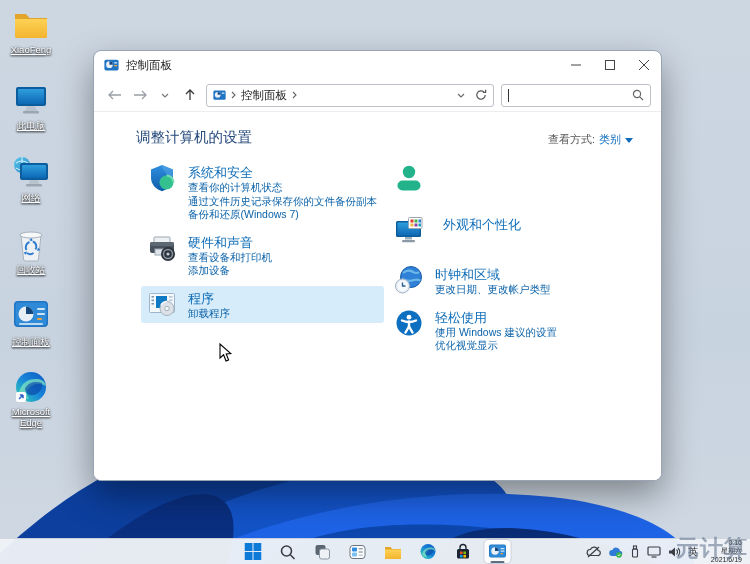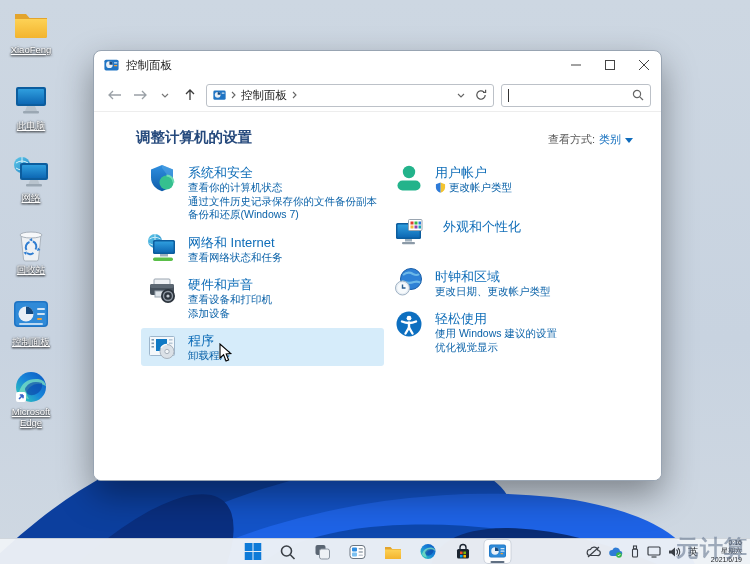--- a/index.html
+++ b/index.html
@@ -32,21 +32,21 @@
   .addrbar { flex:1; height:23px; border:1px solid #bcc1c8; border-radius:3px;
              display:flex; align-items:center; padding:0 6px; gap:5px; background:#fff; }
   .addrbar .crumb { font-size:11.5px; color:#222; }
   .addr-right { margin-left:auto; display:flex; align-items:center; gap:10px; }
   .searchbox { width:150px; height:23px; border:1px solid #bcc1c8; border-radius:3px;
                display:flex; align-items:center; padding:0 6px; background:#fff; }
   .caret { width:1px; height:13px; background:#333; }
   .searchbox .mag { margin-left:auto; }
 
   .content { position:relative; height:368px; background:#fff; }
-  .page-head { position:absolute; left:42px; top:16px; font-size:14.5px; color:#25497c;font-weight:bold; }
+  .page-head { position:absolute; left:42px; top:16px; font-size:14.5px; color:#25497c; }
   .viewby { position:absolute; right:28px; top:20px; font-size:11px; color:#555;
             display:flex; align-items:center; gap:4px; }
   .viewby .vb-val { color:#0f6cbd; }
   .viewby .tri { width:0; height:0; border-left:4px solid transparent; border-right:4px solid transparent;
                  border-top:5px solid #0f6cbd; margin-top:1px; }
 
   .cats { position:absolute; left:47px; top:48px; display:flex; gap:4px; }
   .col { width:243px; display:flex; flex-direction:column; }
   .cat { display:flex; gap:11px; padding:3px 6px; border-radius:3px; align-items:flex-start; }
   .cat .ico { flex:0 0 30px; }
@@ -305,34 +305,20 @@
               <path d="M19.5 12.5 a7 7 0 0 1 7 7" fill="none" stroke="#6fdcb4" stroke-width="2"></path>
             </svg>
             <div class="txt">
               <a class="c-title">系统和安全</a>
               <a class="c-link">查看你的计算机状态</a>
               <a class="c-link">通过文件历史记录保存你的文件备份副本</a>
               <a class="c-link">备份和还原(Windows 7)</a>
             </div>
           </div>
 
-          <div class="cat mb5">
-            <svg class="ico" width="30" height="30" viewBox="0 0 30 30">
-              <circle cx="8" cy="8" r="7" fill="url(#gGlobe)"></circle>
-              <path d="M2.5 6 q5.5 -3.5 11 0 M2.5 10.5 q5.5 3.5 11 0 M8 1 v14" stroke="#d8f2fb" stroke-width=".9" fill="none"></path>
-              <rect x="6" y="7" width="22" height="14" rx="1.5" fill="#0c5d9e"></rect>
-              <rect x="7.5" y="8.5" width="19" height="11" rx="1" fill="url(#gMon)"></rect>
-              <rect x="13" y="21" width="8" height="2.5" fill="#9fb0bd"></rect>
-              <rect x="6" y="24.5" width="20" height="3.5" rx="1.7" fill="#5abf49"></rect>
-            </svg>
-            <div class="txt">
-              <a class="c-title">网络和 Internet</a>
-              <a class="c-link">查看网络状态和任务</a>
-            </div>
-          </div>
 
           <div class="cat mb5">
             <svg class="ico" width="30" height="30" viewBox="0 0 30 30">
               <rect x="7" y="4" width="16" height="6" rx="1" fill="#eef1f4" stroke="#9aa5b0"></rect>
               <rect x="3" y="9" width="24" height="11" rx="2" fill="#46515c"></rect>
               <rect x="3" y="9" width="24" height="4" rx="2" fill="#5d6873"></rect>
               <rect x="8" y="16" width="12" height="6" fill="#dfe5ea" stroke="#9aa5b0"></rect>
               <circle cx="21" cy="21" r="7" fill="#2b333c"></circle>
               <circle cx="21" cy="21" r="4.5" fill="none" stroke="#8f98a3" stroke-width="1.4"></circle>
               <circle cx="21" cy="21" r="1.6" fill="#c3cad2"></circle>
@@ -365,31 +351,20 @@
 
         </div>
 
         <div class="col">
 
           <div class="cat mb16">
             <svg class="ico" width="30" height="30" viewBox="0 0 30 30">
               <circle cx="15" cy="9" r="6.2" fill="#23b38b"></circle>
               <rect x="3.5" y="17.5" width="23" height="10" rx="5" fill="#23b38b"></rect>
             </svg>
-            <div class="txt">
-              <a class="c-title">用户帐户</a>
-              <span class="c-link-row">
-                <svg width="11" height="11" viewBox="0 0 12 12">
-                  <path d="M6 0.5 L11 2.5 V6 C11 9 8.8 10.8 6 11.7 Z" fill="#f4c430"></path>
-                  <path d="M6 0.5 L1 2.5 V6 C1 9 3.2 10.8 6 11.7 Z" fill="#2e7bd8"></path>
-                  <path d="M6 0.5 L11 2.5 V6 H6 Z" fill="#2e7bd8" opacity="0"></path>
-                </svg>
-                <a class="c-link">更改帐户类型</a>
-              </span>
-            </div>
           </div>
 
           <div class="cat mb14">
             <svg class="ico" width="30" height="30" viewBox="0 0 30 30">
               <rect x="2" y="6" width="25" height="16" rx="1.5" fill="#0c5d9e"></rect>
               <rect x="3.5" y="7.5" width="22" height="13" rx="1" fill="url(#gMon)"></rect>
               <rect x="11" y="22" width="7" height="2.5" fill="#9fb0bd"></rect>
               <rect x="8" y="25" width="13" height="2.2" rx="1" fill="#8c9aa7"></rect>
               <rect x="14.5" y="2.5" width="13.5" height="11" rx="1" fill="#fff" stroke="#9aa5b0"></rect>
               <rect x="16.5" y="4.5" width="3" height="3" fill="#e23b2e"></rect>

